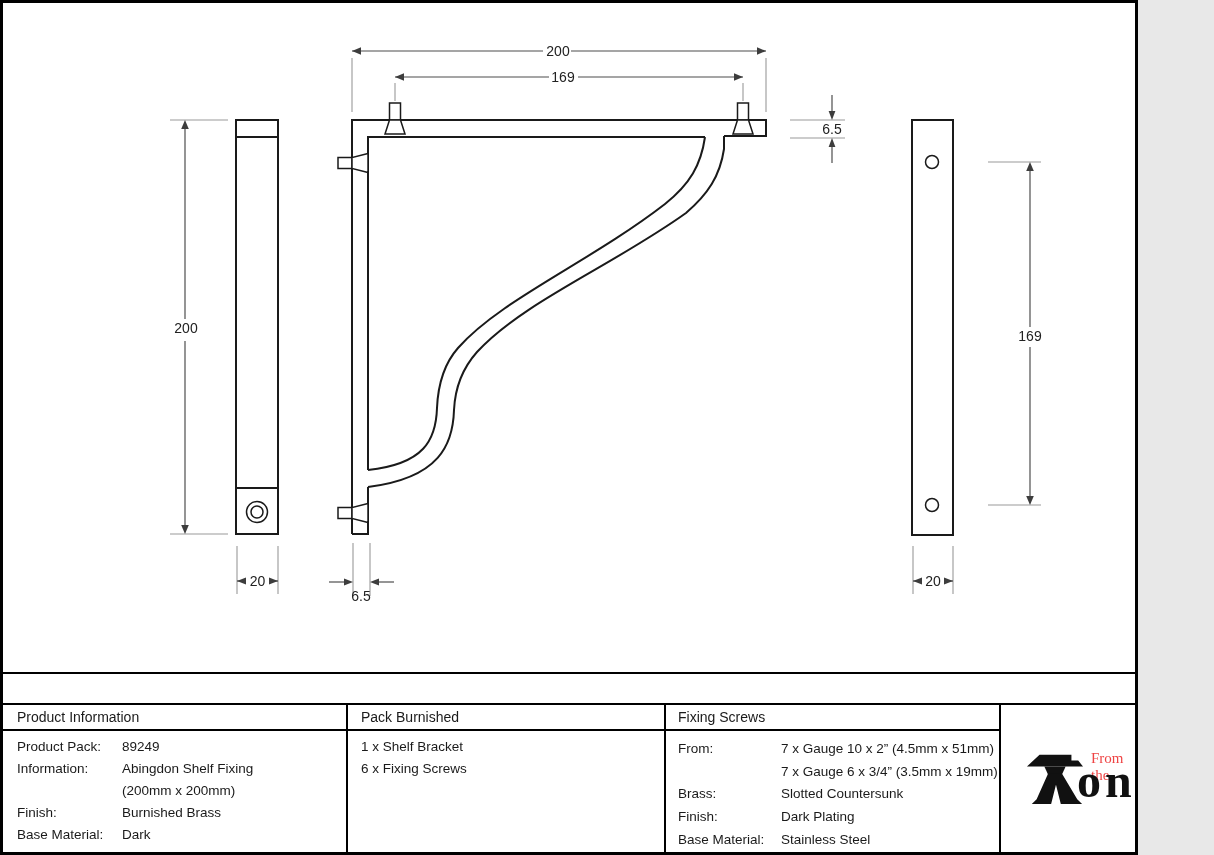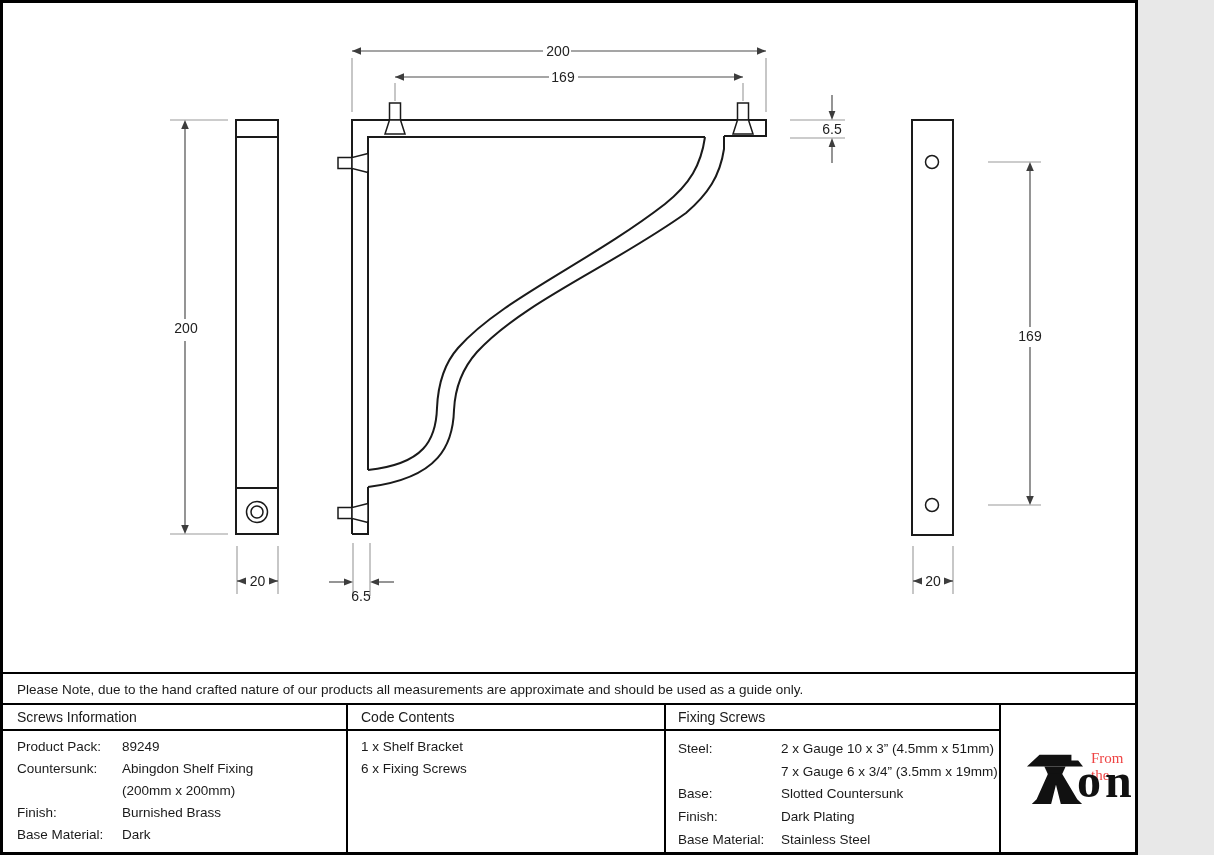--- a/index.html
+++ b/index.html
@@ -152,43 +152,42 @@
     </g>
   </svg>
 
   <div class="hl" style="left:2px;top:672px;width:1210px;"></div>
   <div class="hl" style="left:2px;top:703px;width:1210px;"></div>
   <div class="hl" style="left:2px;top:729px;width:997px;"></div>
   <div class="vl" style="left:346px;top:703px;height:149px;"></div>
   <div class="vl" style="left:664px;top:703px;height:149px;"></div>
   <div class="vl" style="left:999px;top:703px;height:149px;"></div>
 
-  <div class="t" style="left:17px;top:682px;">Please Note, due to the hand crafted nature of our products all measurements are approximate and should be used as a guide only.</div>
-
-  <div class="th" style="left:17px;top:709px;">Screws Information</div>
-  <div class="th" style="left:361px;top:709px;">Code Contents</div>
+
+  <div class="th" style="left:17px;top:709px;">Product Information</div>
+  <div class="th" style="left:361px;top:709px;">Pack Burnished</div>
   <div class="th" style="left:678px;top:709px;">Fixing Screws</div>
 
   <div class="t" style="left:17px;top:739px;">Product Pack:</div>
   <div class="t" style="left:122px;top:739px;">89249</div>
-  <div class="t" style="left:17px;top:761px;">Countersunk:</div>
+  <div class="t" style="left:17px;top:761px;">Information:</div>
   <div class="t" style="left:122px;top:761px;">Abingdon Shelf Fixing</div>
   <div class="t" style="left:122px;top:783px;">(200mm x 200mm)</div>
   <div class="t" style="left:17px;top:805px;">Finish:</div>
   <div class="t" style="left:122px;top:805px;">Burnished Brass</div>
   <div class="t" style="left:17px;top:827px;">Base Material:</div>
   <div class="t" style="left:122px;top:827px;">Dark</div>
 
   <div class="t" style="left:361px;top:739px;">1 x Shelf Bracket</div>
   <div class="t" style="left:361px;top:761px;">6 x Fixing Screws</div>
 
-  <div class="t" style="left:678px;top:741px;">Steel:</div>
-  <div class="t" style="left:781px;top:741px;">2 x Gauge 10 x 3” (4.5mm x 51mm)</div>
+  <div class="t" style="left:678px;top:741px;">From:</div>
+  <div class="t" style="left:781px;top:741px;">7 x Gauge 10 x 2” (4.5mm x 51mm)</div>
   <div class="t" style="left:781px;top:764px;">7 x Gauge 6 x 3/4” (3.5mm x 19mm)</div>
-  <div class="t" style="left:678px;top:786px;">Base:</div>
+  <div class="t" style="left:678px;top:786px;">Brass:</div>
   <div class="t" style="left:781px;top:786px;">Slotted Countersunk</div>
   <div class="t" style="left:678px;top:809px;">Finish:</div>
   <div class="t" style="left:781px;top:809px;">Dark Plating</div>
   <div class="t" style="left:678px;top:832px;">Base Material:</div>
   <div class="t" style="left:781px;top:832px;">Stainless Steel</div>
 
   <div>
     <svg style="left:1026px;top:749px;" width="58" height="58" viewBox="0 0 60 58">
       <path fill="#111" d="M1,17 L14,5 L47,5 L47,11 L54,11 L59,17 Z"></path>
       <path fill="#111" d="M19,17 L41,17 L37,26 L23,26 Z"></path>

